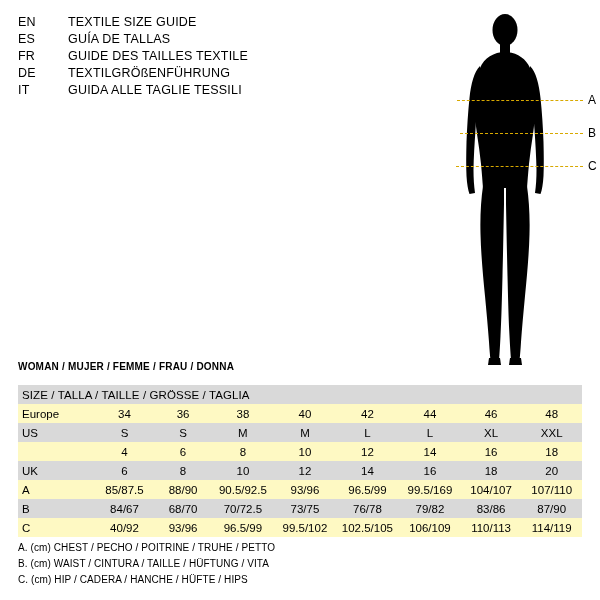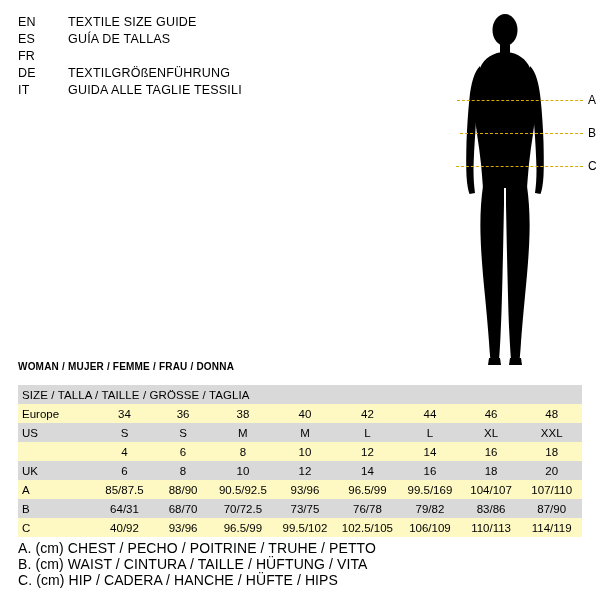--- a/index.html
+++ b/index.html
@@ -112,36 +112,37 @@
 
   
   .legend {
     position: absolute;
     left: 18px;
     top: 540px;
     font-size: 11.5px;
     line-height: 16px;
     letter-spacing: 0.1px;
   }
-  .legend div { font-size: 14px; }
+  .legend div { font-size: 10px; }
 </style>
 </head>
 <body>
 
 <div class="lang-block">
   <div class="lang-row">
     <span class="lang-code">EN</span>
     <span class="lang-text">TEXTILE SIZE GUIDE</span>
   </div>
   <div class="lang-row">
     <span class="lang-code">ES</span>
     <span class="lang-text">GUÍA DE TALLAS</span>
   </div>
   <div class="lang-row">
     <span class="lang-code">FR</span>
+    <span class="lang-text">GUIDE DES TAILLES TEXTILE</span>
   </div>
   <div class="lang-row">
     <span class="lang-code">DE</span>
     <span class="lang-text">TEXTILGRÖßENFÜHRUNG</span>
   </div>
   <div class="lang-row">
     <span class="lang-code">IT</span>
     <span class="lang-text">GUIDA ALLE TAGLIE TESSILI</span>
   </div>
 </div>
@@ -276,21 +277,21 @@
       <td class="cell">90.5/92.5</td>
       <td class="cell">93/96</td>
       <td class="cell">96.5/99</td>
       <td class="cell">99.5/169</td>
       <td class="cell">104/107</td>
       <td class="cell">107/110</td>
     </tr>
 
     <tr class="grey">
       <td class="col-label">B</td>
-      <td class="cell">64/31</td>
+      <td class="cell">84/67</td>
       <td class="cell">68/70</td>
       <td class="cell">70/72.5</td>
       <td class="cell">73/75</td>
       <td class="cell">76/78</td>
       <td class="cell">79/82</td>
       <td class="cell">83/86</td>
       <td class="cell">87/90</td>
     </tr>
 
     <tr class="white">

